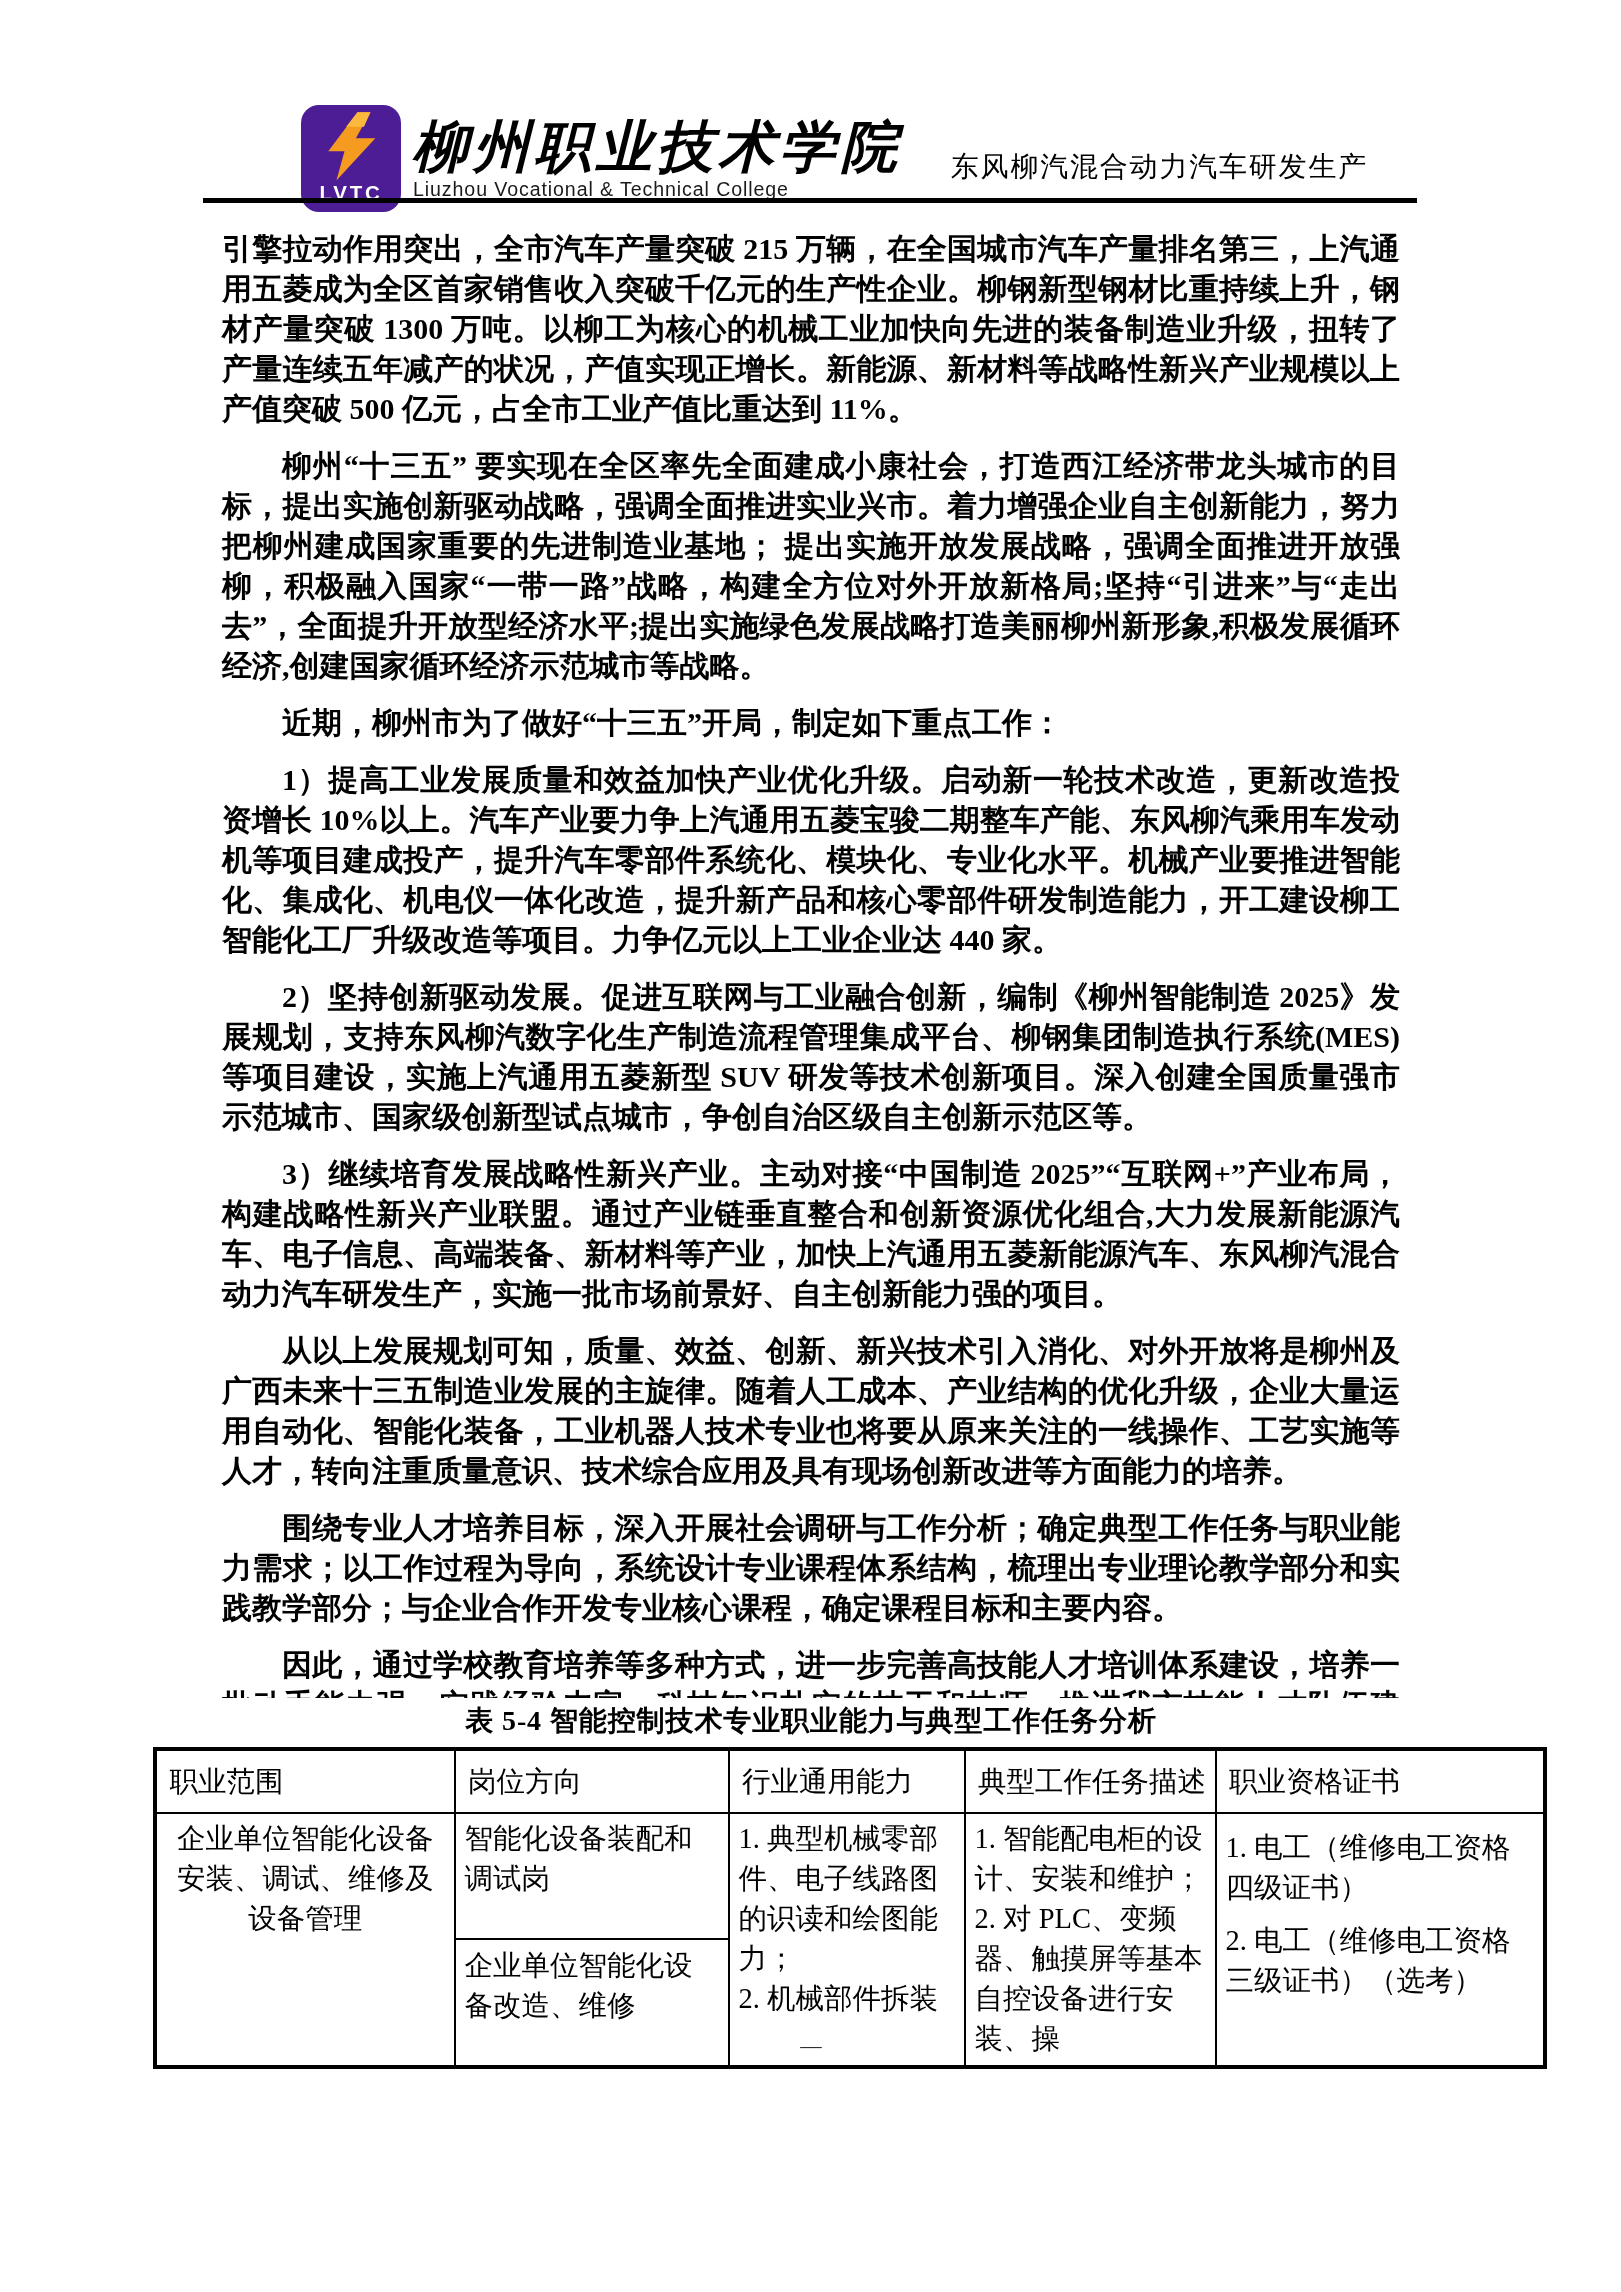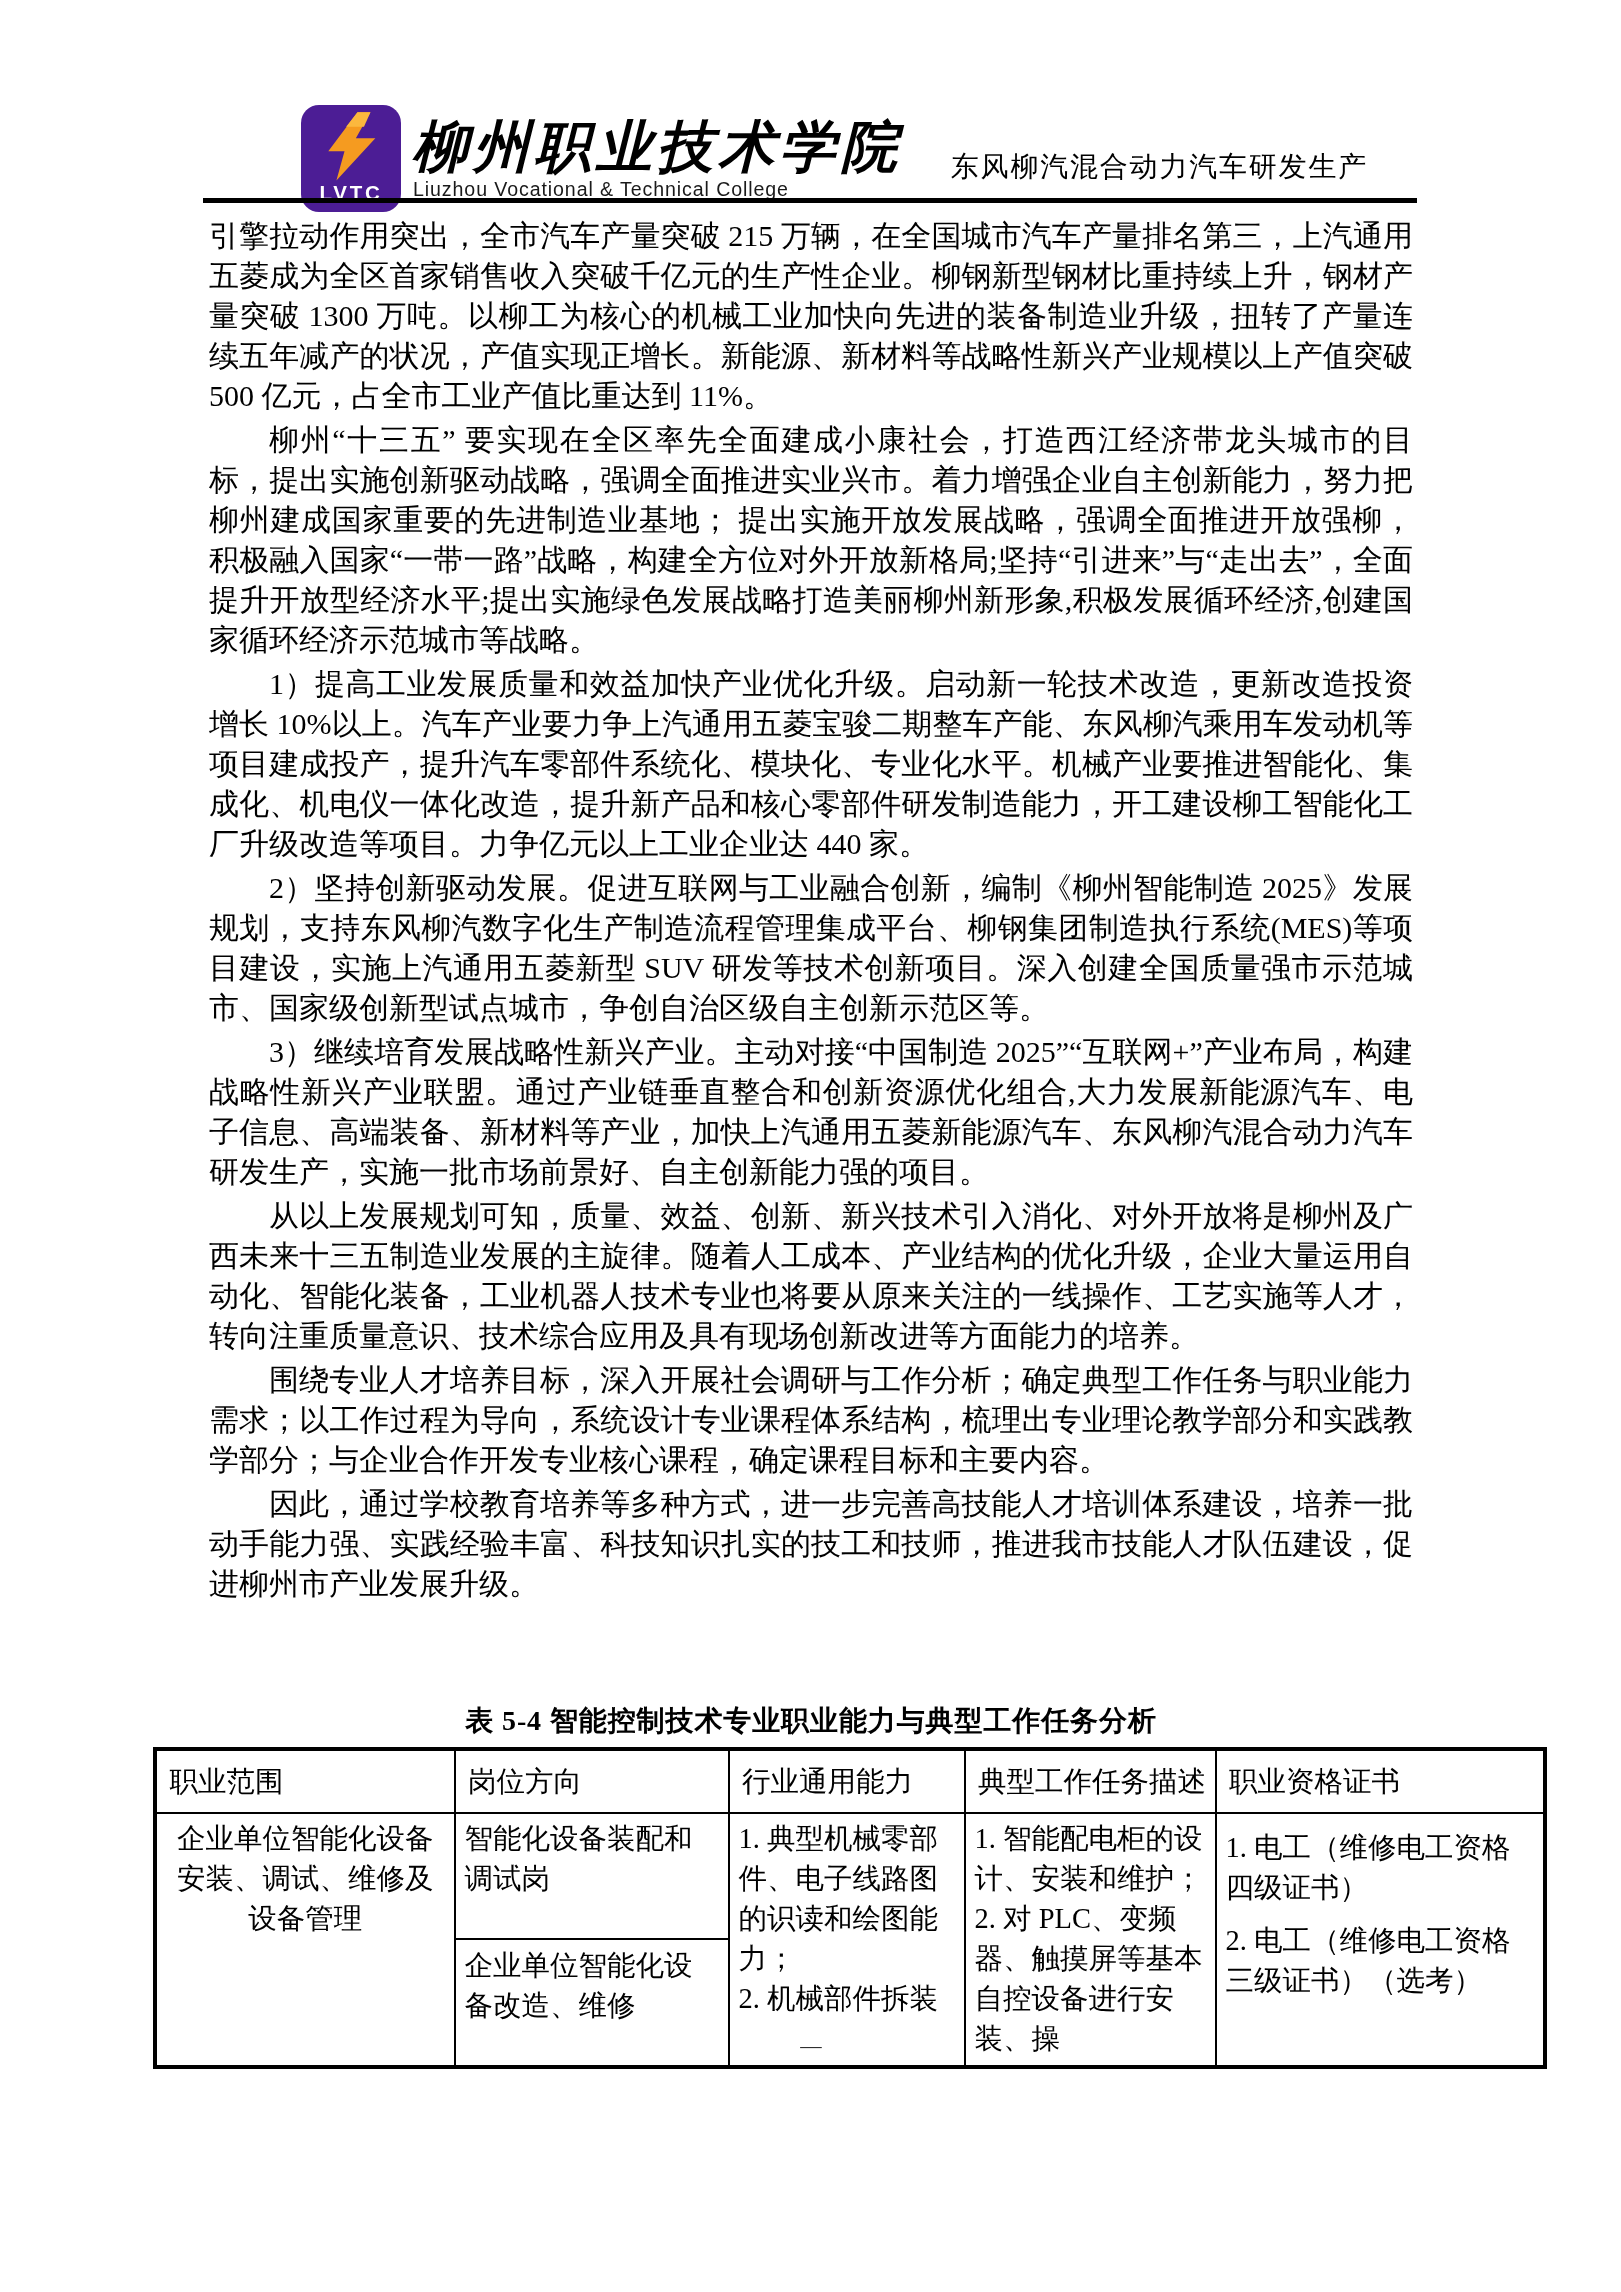--- a/index.html
+++ b/index.html
@@ -29,21 +29,21 @@
   .doc-title{
     position:absolute;right:254px;top:148px;font-size:28px;letter-spacing:1.8px;
     white-space:nowrap;
   }
   .header-rule{position:absolute;left:203px;top:198px;width:1214px;height:4.5px;background:#000;}
   
   .body-text{
     position:absolute;left:205px;top:212px;width:1212px;max-height:1486px;overflow:hidden;
     font-size:30px;line-height:40px;text-align:justify;
   }
-  .body-text p{margin:4px;}
+  .body-text p{margin:17px;font-weight:bold;}
   .body-text p.indent{text-indent:2em;}
   
   .table-caption{
     position:absolute;left:205px;top:1702px;width:1212px;text-align:center;
     font-size:28px;font-weight:bold;letter-spacing:0.9px;
   }
   .job-table{
     position:absolute;left:154px;top:1748px;width:1389px;
     border-collapse:collapse;table-layout:fixed;
     font-size:28.5px;line-height:40px;
@@ -84,20 +84,21 @@
     </div>
     <div class="college-cn">柳州职业技术学院</div>
     <div class="college-en">Liuzhou Vocational &amp; Technical College</div>
     <div class="doc-title">东风柳汽混合动力汽车研发生产</div>
     <div class="header-rule"></div>
   </div>
 
   <div class="body-text">
     <p>引擎拉动作用突出，全市汽车产量突破 215 万辆，在全国城市汽车产量排名第三，上汽通用五菱成为全区首家销售收入突破千亿元的生产性企业。柳钢新型钢材比重持续上升，钢材产量突破 1300 万吨。以柳工为核心的机械工业加快向先进的装备制造业升级，扭转了产量连续五年减产的状况，产值实现正增长。新能源、新材料等战略性新兴产业规模以上产值突破 500 亿元，占全市工业产值比重达到 11%。</p>
     <p class="indent">柳州“十三五” 要实现在全区率先全面建成小康社会，打造西江经济带龙头城市的目标，提出实施创新驱动战略，强调全面推进实业兴市。着力增强企业自主创新能力，努力把柳州建成国家重要的先进制造业基地；  提出实施开放发展战略，强调全面推进开放强柳，积极融入国家“一带一路”战略，构建全方位对外开放新格局;坚持“引进来”与“走出去”，全面提升开放型经济水平;提出实施绿色发展战略打造美丽柳州新形象,积极发展循环经济,创建国家循环经济示范城市等战略。</p>
+    <p class="indent">近期，柳州市为了做好“十三五”开局，制定如下重点工作：</p>
     <p class="indent">1）提高工业发展质量和效益加快产业优化升级。启动新一轮技术改造，更新改造投资增长 10%以上。汽车产业要力争上汽通用五菱宝骏二期整车产能、东风柳汽乘用车发动机等项目建成投产，提升汽车零部件系统化、模块化、专业化水平。机械产业要推进智能化、集成化、机电仪一体化改造，提升新产品和核心零部件研发制造能力，开工建设柳工智能化工厂升级改造等项目。力争亿元以上工业企业达 440 家。</p>
     <p class="indent">2）坚持创新驱动发展。促进互联网与工业融合创新，编制《柳州智能制造 2025》发展规划，支持东风柳汽数字化生产制造流程管理集成平台、柳钢集团制造执行系统(MES)等项目建设，实施上汽通用五菱新型 SUV 研发等技术创新项目。深入创建全国质量强市示范城市、国家级创新型试点城市，争创自治区级自主创新示范区等。</p>
     <p class="indent">3）继续培育发展战略性新兴产业。主动对接“中国制造 2025”“互联网+”产业布局，构建战略性新兴产业联盟。通过产业链垂直整合和创新资源优化组合,大力发展新能源汽车、电子信息、高端装备、新材料等产业，加快上汽通用五菱新能源汽车、东风柳汽混合动力汽车研发生产，实施一批市场前景好、自主创新能力强的项目。</p>
     <p class="indent">从以上发展规划可知，质量、效益、创新、新兴技术引入消化、对外开放将是柳州及广西未来十三五制造业发展的主旋律。随着人工成本、产业结构的优化升级，企业大量运用自动化、智能化装备，工业机器人技术专业也将要从原来关注的一线操作、工艺实施等人才，转向注重质量意识、技术综合应用及具有现场创新改进等方面能力的培养。</p>
     <p class="indent">围绕专业人才培养目标，深入开展社会调研与工作分析；确定典型工作任务与职业能力需求；以工作过程为导向，系统设计专业课程体系结构，梳理出专业理论教学部分和实践教学部分；与企业合作开发专业核心课程，确定课程目标和主要内容。</p>
     <p class="indent">因此，通过学校教育培养等多种方式，进一步完善高技能人才培训体系建设，培养一批动手能力强、实践经验丰富、科技知识扎实的技工和技师，推进我市技能人才队伍建设，促进柳州市产业发展升级。</p>
   </div>
 
   <div class="table-caption">表 5-4 智能控制技术专业职业能力与典型工作任务分析</div>
 

